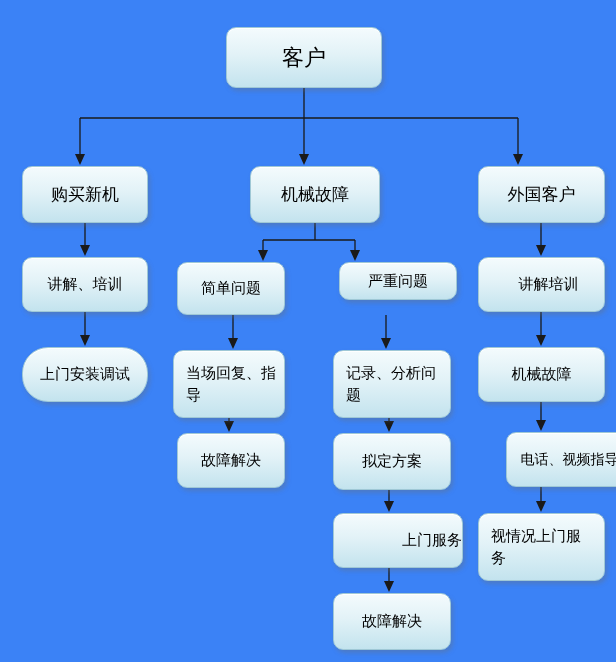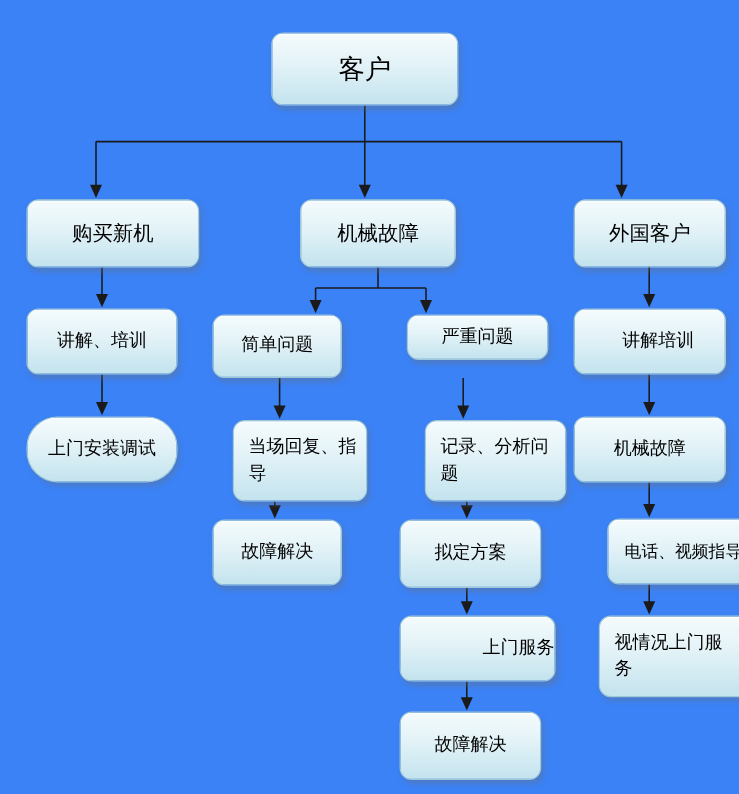--- a/index.html
+++ b/index.html
@@ -29,21 +29,20 @@
     color: #000000;
   }
   .node span {
     white-space: pre-line;
     line-height: 1.5;
   }
   .node.align-left {
     justify-content: flex-start;
     padding-left: 12px;
     text-align: left;
-    margin-left: 21px;
   }
   .connector-line { stroke: #1a1a1a; stroke-width: 1.3; fill: none; }
   .arrow-head { fill: #1a1a1a; stroke: none; }
 </style>
 </head>
 <body>
 
 <div class="canvas">
   <svg id="connector-layer" width="616" height="662" viewBox="0 0 616 662" xmlns="http://www.w3.org/2000/svg">
       <line x1="304" y1="88" x2="304" y2="118" class="connector-line"></line>
@@ -82,21 +81,21 @@
       <polygon points="536,335 546,335 541,346" class="arrow-head"></polygon>
       <line x1="541" y1="402" x2="541" y2="422" class="connector-line"></line>
       <polygon points="536,420 546,420 541,431" class="arrow-head"></polygon>
       <line x1="541" y1="487" x2="541" y2="503" class="connector-line"></line>
       <polygon points="536,501 546,501 541,512" class="arrow-head"></polygon>
     </svg>
   <div id="nodes">
       <div class="node" style="left: 226px; top: 27px; width: 156px; height: 61px; font-size: 22px;">
         <span>客户</span>
       </div>
-      <div class="node" style="left: 22px; top: 166px; width: 144px; height: 57px; font-size: 17px;">
+      <div class="node" style="left: 22px; top: 166px; width: 126px; height: 57px; font-size: 17px;">
         <span>购买新机</span>
       </div>
       <div class="node" style="left: 250px; top: 166px; width: 130px; height: 57px; font-size: 17px;">
         <span>机械故障</span>
       </div>
       <div class="node" style="left: 478px; top: 166px; width: 127px; height: 57px; font-size: 17px;">
         <span>外国客户</span>
       </div>
       <div class="node" style="left: 22px; top: 257px; width: 126px; height: 55px; font-size: 15px;">
         <span>讲解、培训</span>

